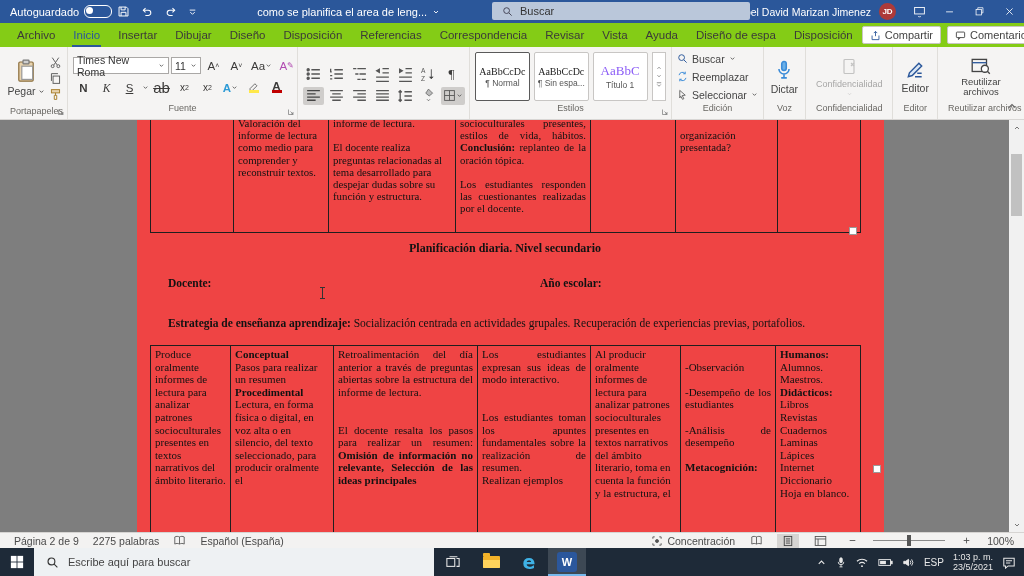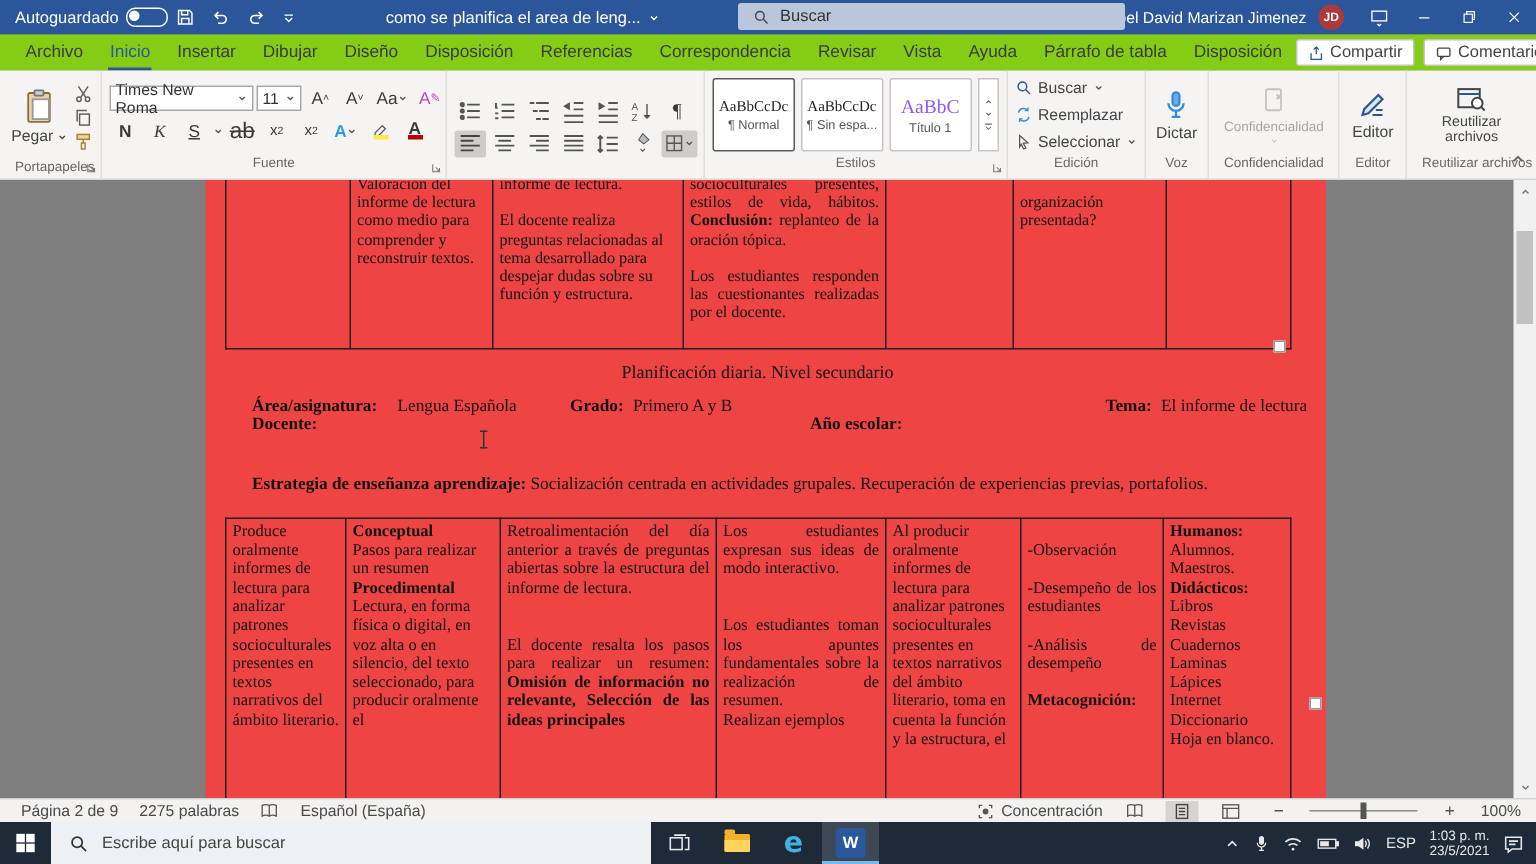--- a/index.html
+++ b/index.html
@@ -68,21 +68,21 @@
         font-family:"Liberation Serif",serif;color:#121212;}
   .wtable{border-collapse:collapse;table-layout:fixed;width:710px;}
   .wtable td,.wtable th{border:1px solid #1f1f1f;vertical-align:top;padding:2px 4px;box-sizing:border-box;}
   .toptable-wrap{position:absolute;left:13px;top:-6px;}
   .toptable td{height:118px;font-size:10.8px;line-height:12.2px;}
   .maintable-wrap{position:absolute;left:13px;top:225px;}
   .maintable th{font-size:11px;line-height:13px;text-align:left;font-weight:bold;height:30px;}
   .maintable .brow td{height:300px;font-size:11px;line-height:12.6px;}
   .al{text-align:left;} .aj{text-align:justify;}
   .para{min-height:1em;}
-  .doc-heading{position:absolute;left:13px;top:121px;width:710px;text-align:center;font-weight:normal;font-size:12px;}
+  .doc-heading{position:absolute;left:13px;top:121px;width:710px;text-align:center;font-weight:bold;font-size:12px;}
   .metaline{position:absolute;left:13px;width:710px;height:15px;font-size:11.5px;}
   .metaline b{font-weight:bold;}
   .mpos{position:absolute;top:0;white-space:nowrap;}
   .estr{position:absolute;left:31px;top:197px;width:700px;font-size:11.5px;white-space:nowrap;}
   .caret{position:absolute;width:1px;height:12px;background:#333;}
   .caret::before,.caret::after{content:"";position:absolute;left:-2px;width:5px;height:1px;background:#333;}
   .caret::after{bottom:0;}
   .handle{position:absolute;width:8px;height:8px;background:#fff;border:1px solid #9a9a9a;box-sizing:border-box;}
   
   .statusbar{position:absolute;top:532px;left:0;width:1024px;height:16px;background:#f3f2f1;border-top:1px solid #d6d4d2;
@@ -193,21 +193,21 @@
     <div class="rtab active">Inicio</div>
     <div class="rtab">Insertar</div>
     <div class="rtab">Dibujar</div>
     <div class="rtab">Diseño</div>
     <div class="rtab">Disposición</div>
     <div class="rtab">Referencias</div>
     <div class="rtab">Correspondencia</div>
     <div class="rtab">Revisar</div>
     <div class="rtab">Vista</div>
     <div class="rtab">Ayuda</div>
-    <div class="rtab">Párrafo de tabla</div>
+    <div class="rtab">Diseño de espa</div>
     <div class="rtab">Disposición</div>
     <div class="tabsrow-right">
       <button class="pillbtn">
         <svg class="svgi" width="11" height="11" viewBox="0 0 16 16" fill="none" stroke="#2b579a" stroke-width="1.3">
             <path d="M8 9V2M5.5 4.5L8 2l2.5 2.5"></path>
             <path d="M3 8v6h10V8"></path>
           </svg>
         <span>Compartir</span>
       </button>
       <button class="pillbtn">
@@ -572,28 +572,20 @@
                 </td>
             <td class="al"></td>
           </tr>
         </tbody>
           </table>
       </div>
       <div class="handle" style="left:712px;top:107px;"></div>
 
       <div class="doc-heading">Planificación diaria. Nivel secundario</div>
 
-      <div class="metaline" style="top:145px;">
-        <span class="mpos" style="left:18px;"><b>Área/asignatura:</b></span>
-        <span class="mpos" style="left:115px;">Lengua Española</span>
-        <span class="mpos" style="left:230px;"><b>Grado:</b></span>
-        <span class="mpos" style="left:272px;">Primero A y B</span>
-        <span class="mpos" style="left:587px;"><b>Tema:</b></span>
-        <span class="mpos" style="left:624px;">El informe de lectura</span>
-      </div>
 
       <div class="metaline" style="top:157px;">
         <span class="mpos" style="left:18px;"><b>Docente:</b></span>
         <span class="mpos" style="left:390px;"><b>Año escolar:</b></span>
       </div>
       <div class="caret" style="left:185px;top:167px;"></div>
 
       <div class="estr">
         <b>Estrategia de enseñanza aprendizaje:</b>
         <span>Socialización centrada en actividades grupales. Recuperación de experiencias previas, portafolios.</span>

